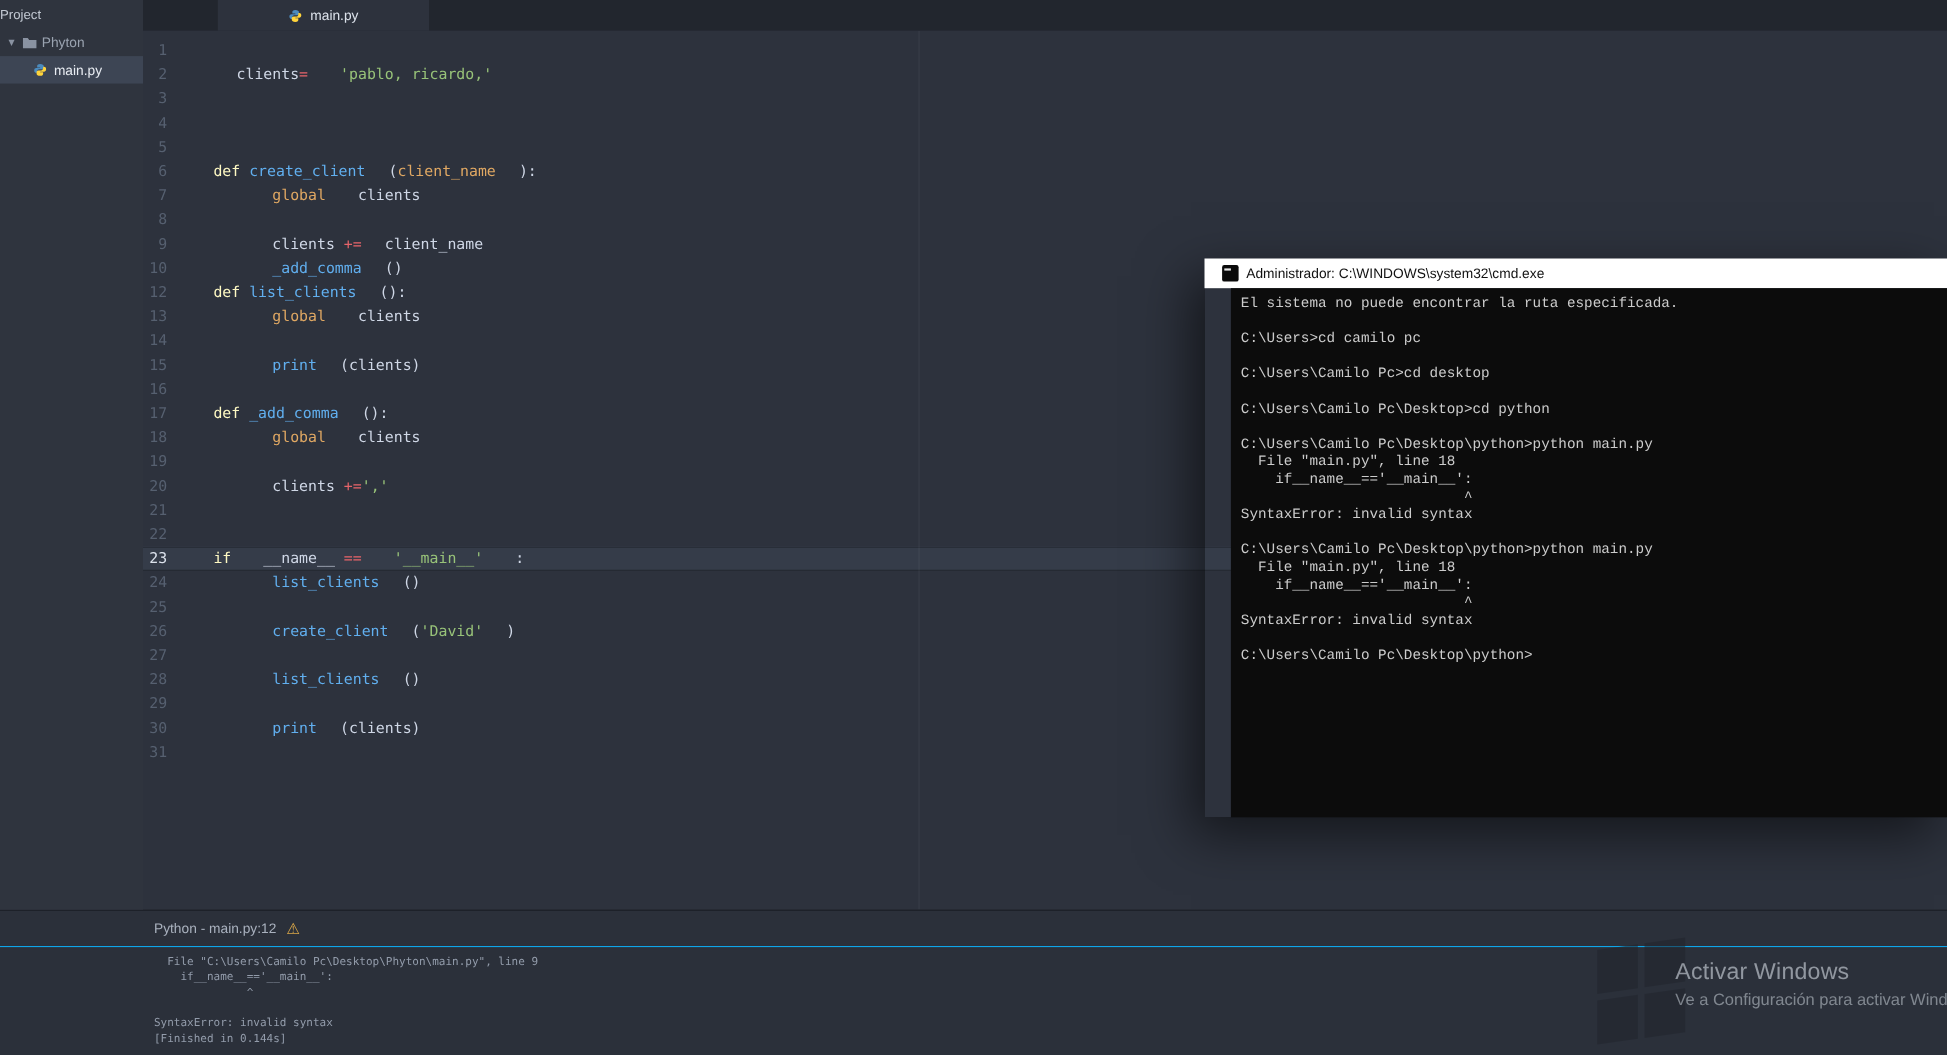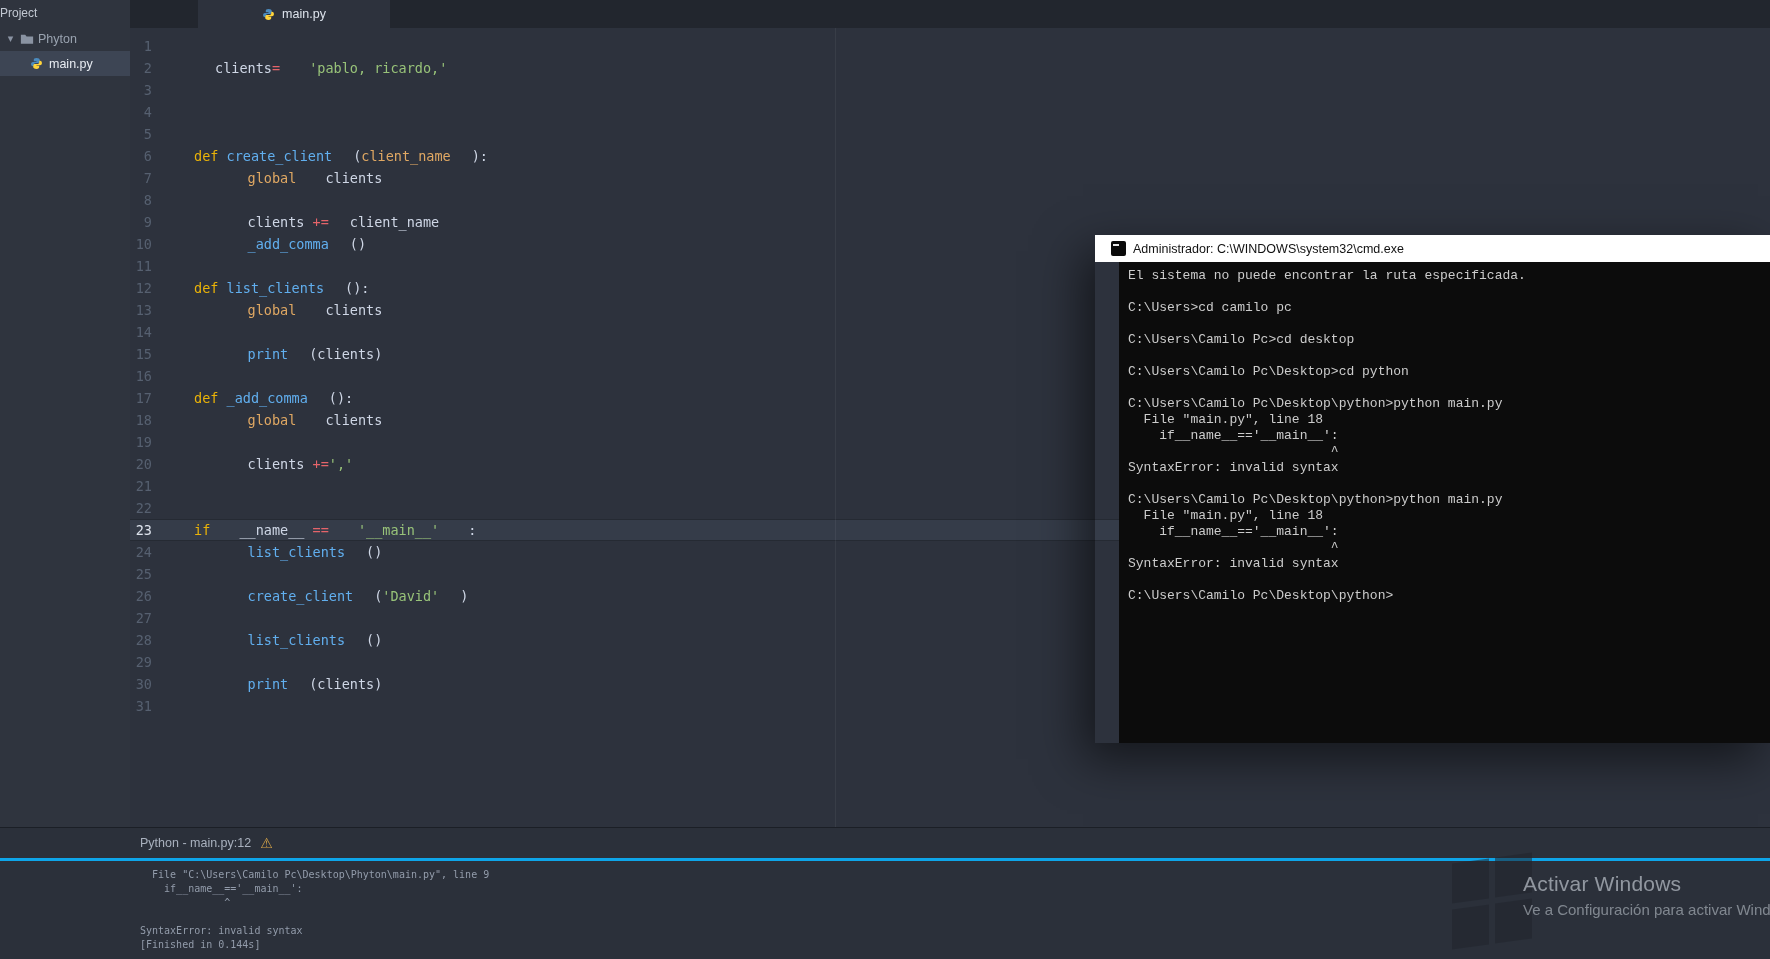--- a/index.html
+++ b/index.html
@@ -28,31 +28,31 @@
 
   
   .editor{position:absolute;left:130px;top:28px;right:0;height:799px;background:#2d323d;}
   .code-area{padding-top:7px;font-family:"DejaVu Sans Mono","Liberation Mono",monospace;font-size:13.5px;}
   .code-row{display:flex;height:22px;line-height:22px;white-space:pre;}
   .code-row.current{background:#353c49;box-shadow:inset 0 -1px 0 #252a33, inset 0 1px 0 #252a33;}
   .ln{flex:0 0 64px;text-align:right;padding-right:42px;color:#566070;}
   .code-row.current .ln{color:#dce2ec;}
   .code-text{flex:1;}
   .s-txt{color:#cfd7e6;margin-left:21px;}
-  .s-kw{color:#eab308;margin-top:17px;}
+  .s-kw{color:#fef9c3;margin-top:17px;}
   .s-fn{color:#61afef;}
   .s-str{color:#98c379;}
   .s-op{color:#e5646a;}
   .s-par{color:#e0a863;}
   .ruler{position:absolute;left:705px;top:0;bottom:0;width:1px;background:rgba(255,255,255,0.055);}
 
   
   .panel{position:absolute;left:0;top:827px;width:1770px;height:132px;background:#2b303a;border-top:1px solid #1b1f26;}
   .panel-status{height:33px;display:flex;align-items:center;gap:9px;padding-left:140px;
-                color:#a9b1be;font-size:12.5px;border-bottom:3px solid #0ea5e9;}
+                color:#a9b1be;font-size:12.5px;border-bottom:1px solid #0ea5e9;}
   .warn{color:#d9a648;font-size:14px;line-height:1;}
   .panel-output{padding:7px 0 0 140px;font-family:"DejaVu Sans Mono","Liberation Mono",monospace;
                 font-size:10px;line-height:14px;color:#939cab;white-space:pre;}
   .out-line{height:14px;}
 
   
   .cmd{position:absolute;left:1095px;top:235px;width:675px;height:508px;z-index:5;
        box-shadow:-12px 16px 45px rgba(0,0,0,0.55);}
   .cmd-title{height:27px;background:#ffffff;display:flex;align-items:center;gap:7px;
              padding-left:16px;font-size:12.5px;color:#111;}
@@ -117,21 +117,20 @@
         <div class="code-row"><span class="ln">1</span><span class="code-text"></span></div>
         <div class="code-row"><span class="ln">2</span><span class="code-text"><span class="s-txt">clients</span><span class="s-op">=</span><span class="s-txt"> </span><span class="s-str">'pablo, ricardo,'</span></span></div>
         <div class="code-row"><span class="ln">3</span><span class="code-text"></span></div>
         <div class="code-row"><span class="ln">4</span><span class="code-text"></span></div>
         <div class="code-row"><span class="ln">5</span><span class="code-text"></span></div>
         <div class="code-row"><span class="ln">6</span><span class="code-text"><span class="s-kw">def </span><span class="s-fn">create_client</span><span class="s-txt">(</span><span class="s-par">client_name</span><span class="s-txt">):</span></span></div>
         <div class="code-row"><span class="ln">7</span><span class="code-text"><span class="s-txt">    </span><span class="s-par">global</span><span class="s-txt"> clients</span></span></div>
         <div class="code-row"><span class="ln">8</span><span class="code-text"></span></div>
         <div class="code-row"><span class="ln">9</span><span class="code-text"><span class="s-txt">    clients </span><span class="s-op">+=</span><span class="s-txt">client_name</span></span></div>
         <div class="code-row"><span class="ln">10</span><span class="code-text"><span class="s-txt">    </span><span class="s-fn">_add_comma</span><span class="s-txt">()</span></span></div>
-        <div class="code-row"><span class="ln">11</span><span class="code-text"></span></div>
         <div class="code-row"><span class="ln">12</span><span class="code-text"><span class="s-kw">def </span><span class="s-fn">list_clients</span><span class="s-txt">():</span></span></div>
         <div class="code-row"><span class="ln">13</span><span class="code-text"><span class="s-txt">    </span><span class="s-par">global</span><span class="s-txt"> clients</span></span></div>
         <div class="code-row"><span class="ln">14</span><span class="code-text"></span></div>
         <div class="code-row"><span class="ln">15</span><span class="code-text"><span class="s-txt">    </span><span class="s-fn">print</span><span class="s-txt">(clients)</span></span></div>
         <div class="code-row"><span class="ln">16</span><span class="code-text"></span></div>
         <div class="code-row"><span class="ln">17</span><span class="code-text"><span class="s-kw">def </span><span class="s-fn">_add_comma</span><span class="s-txt">():</span></span></div>
         <div class="code-row"><span class="ln">18</span><span class="code-text"><span class="s-txt">    </span><span class="s-par">global</span><span class="s-txt"> clients</span></span></div>
         <div class="code-row"><span class="ln">19</span><span class="code-text"></span></div>
         <div class="code-row"><span class="ln">20</span><span class="code-text"><span class="s-txt">    clients </span><span class="s-op">+=</span><span class="s-str">','</span></span></div>
         <div class="code-row"><span class="ln">21</span><span class="code-text"></span></div>

